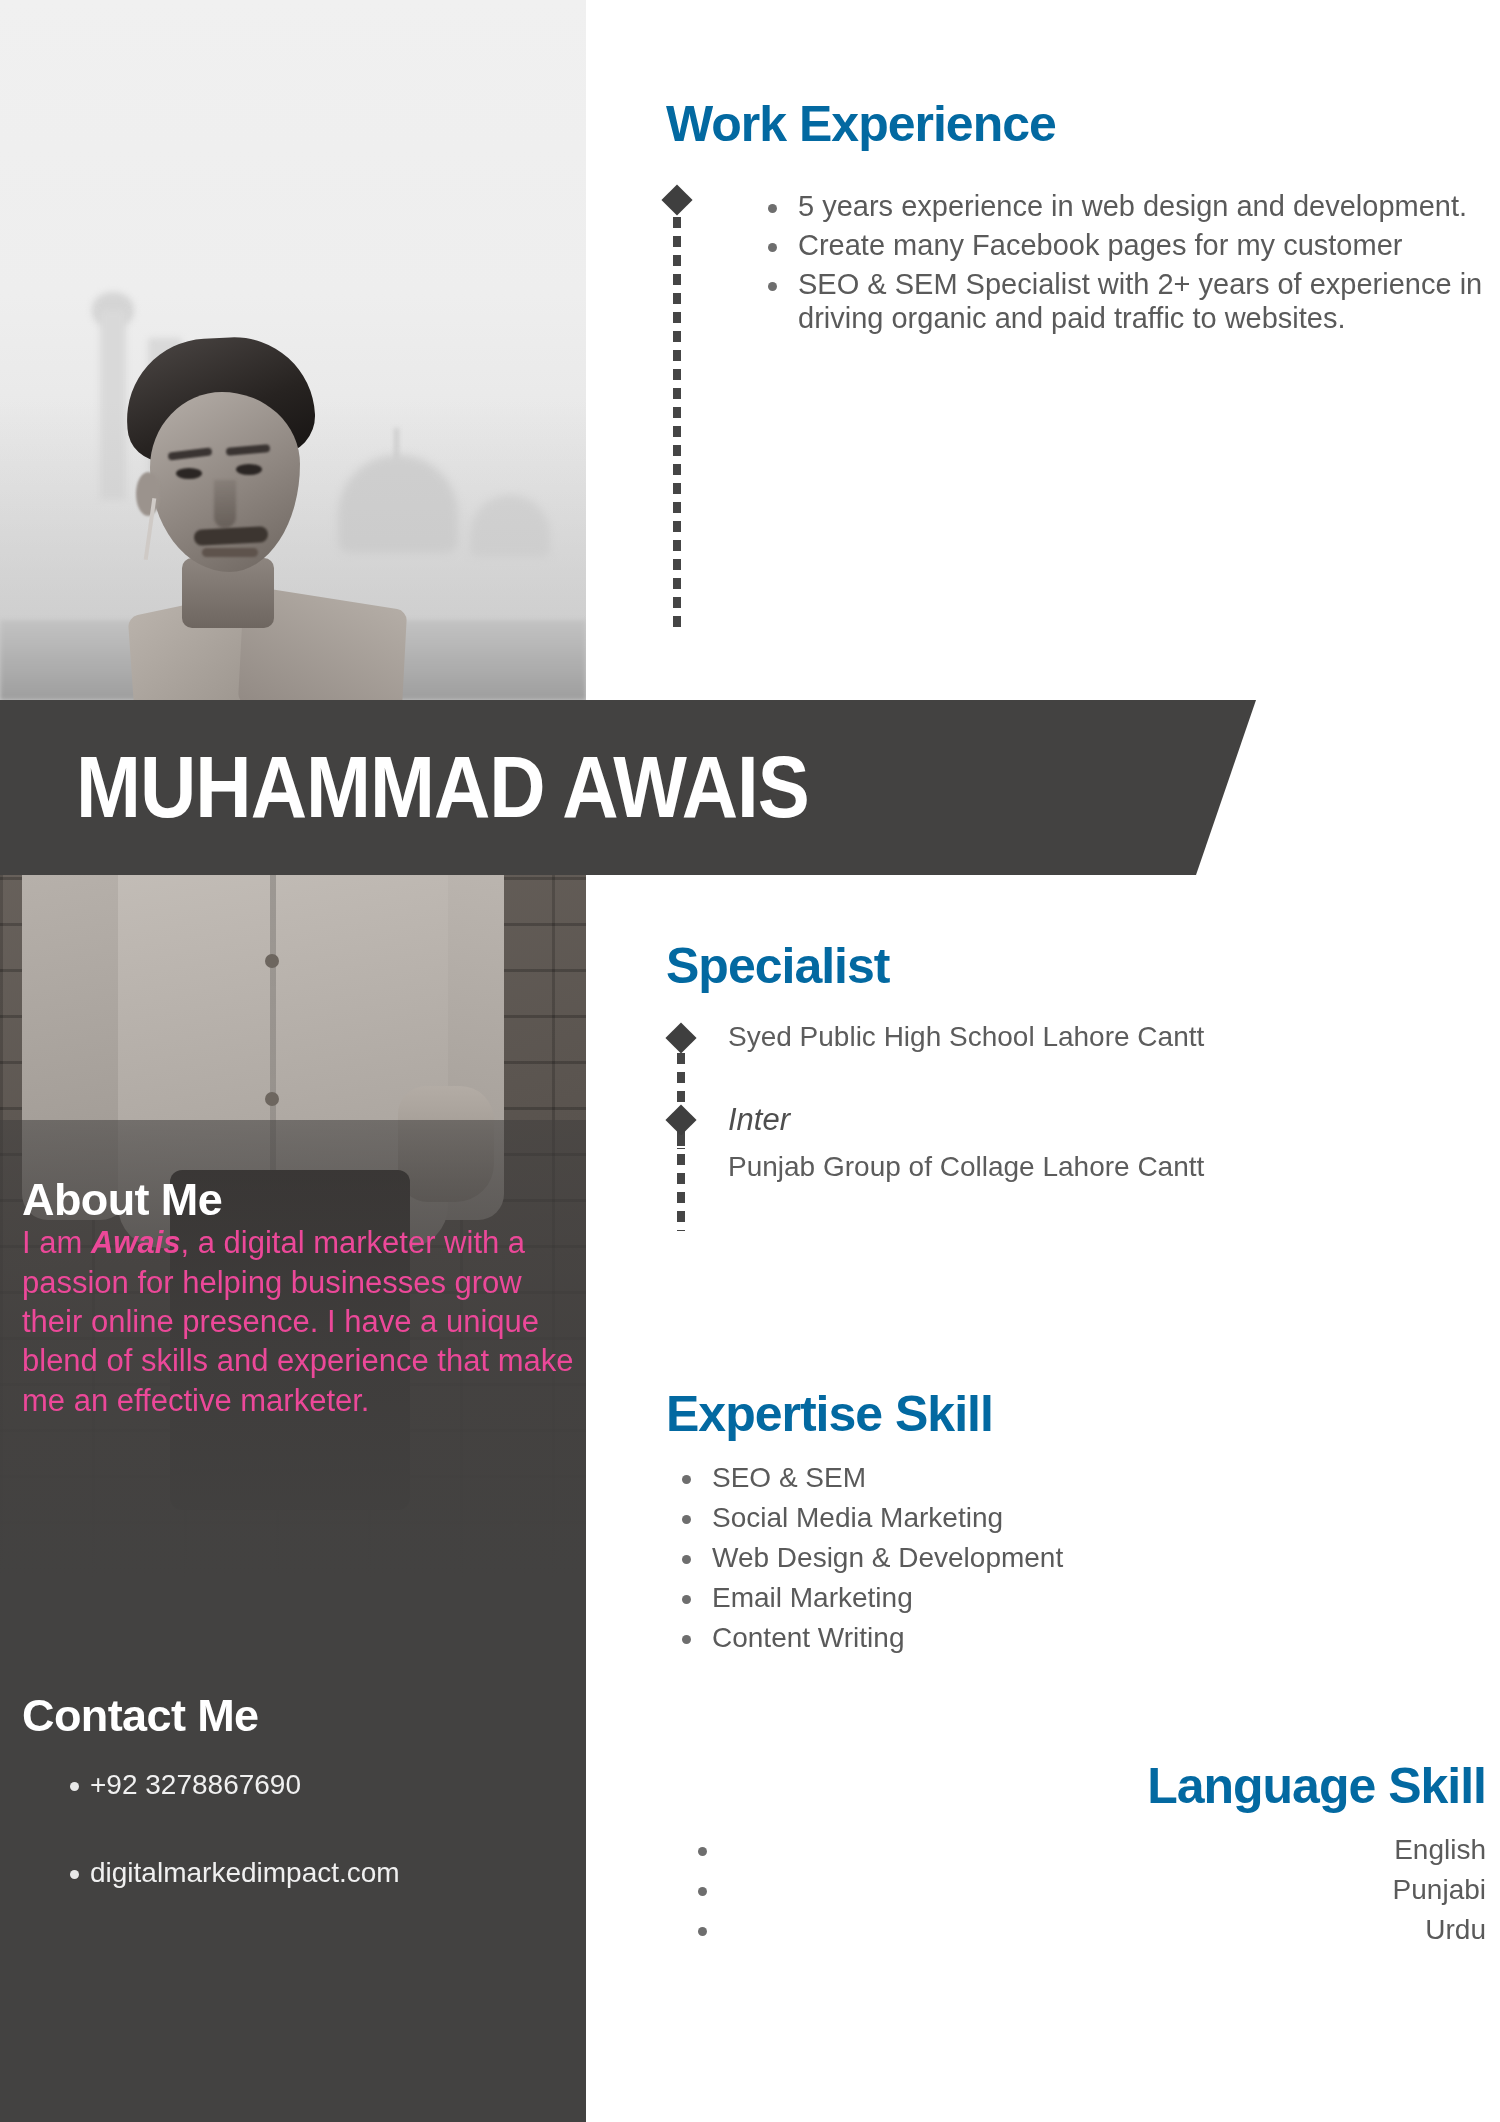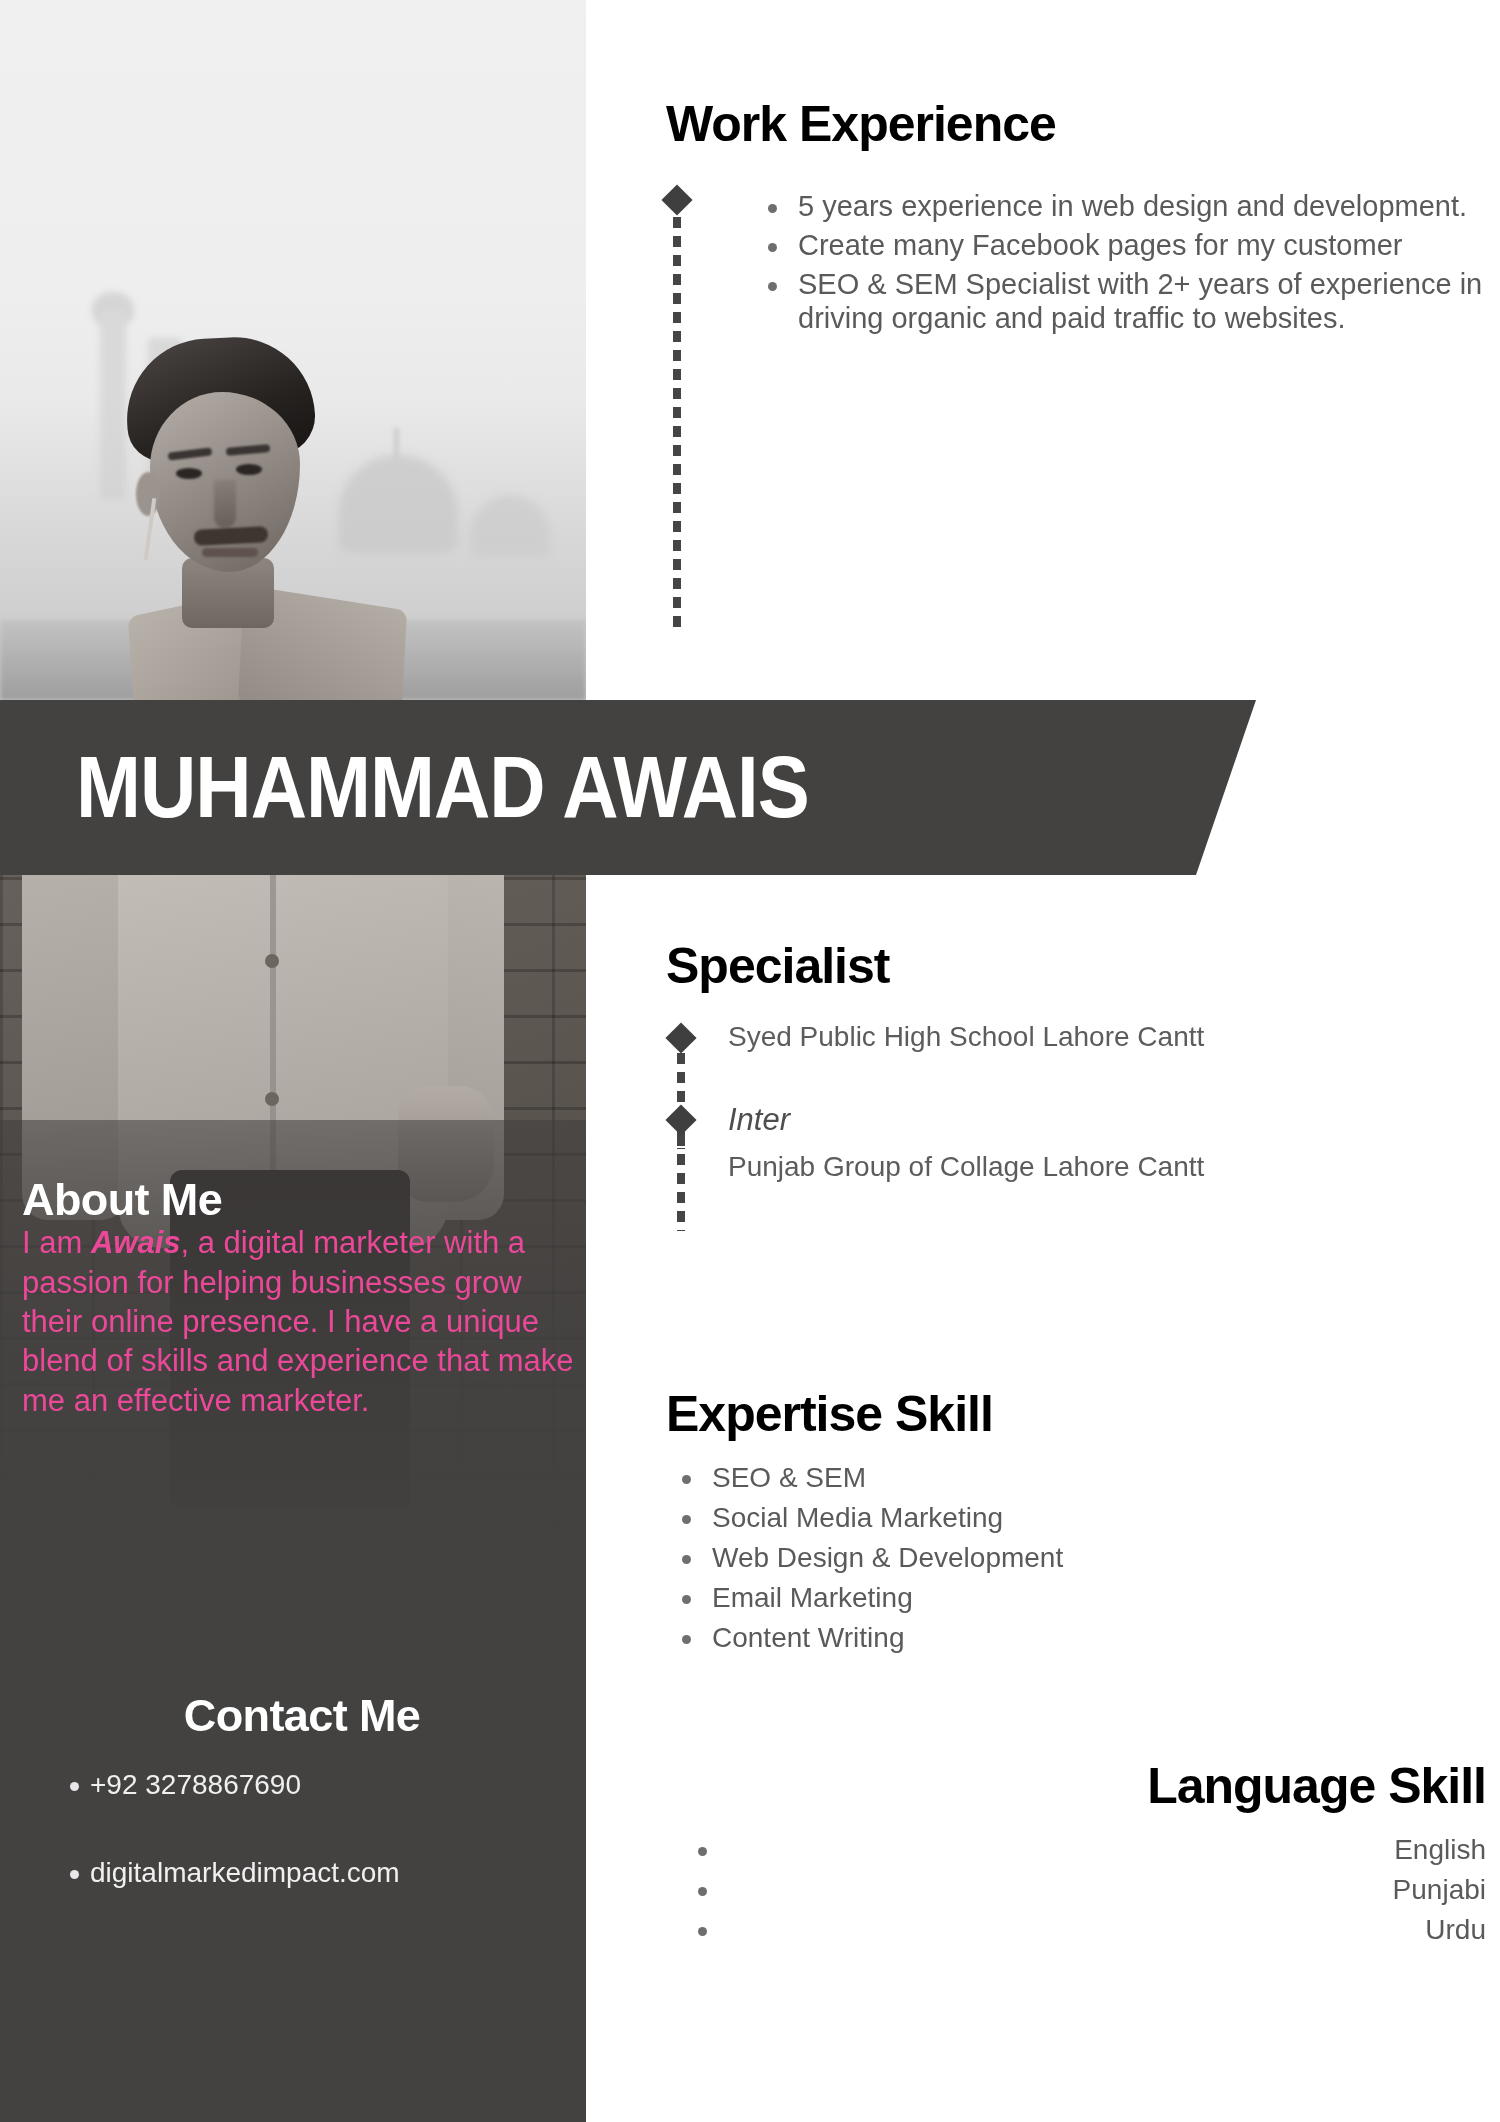--- a/index.html
+++ b/index.html
@@ -167,40 +167,40 @@
     font-size:31px; font-weight:300; line-height:1.27; color:#ec4899;
     max-width:556px;
   }
   .about p b{ font-weight:700; font-style:italic; }
 
   .contact{
     position:absolute; left:22px; top:1690px; width:560px; z-index:6; color:#ffffff;
   }
   .contact h2{
     font-size:45px; font-weight:700; letter-spacing:-.6px;
-    text-align:center; margin-bottom:26px;
+    text-align:left; margin-bottom:26px;
   }
   .contact ul{ list-style:none; }
   .contact li{
     position:relative; font-size:28px; font-weight:300; color:#f0f0f0;
     padding-left:68px; margin-bottom:54px; line-height:1.2;
   }
   .contact li:last-child{ margin-bottom:0; }
   .contact li::before{
     content:""; position:absolute; left:48px; top:14px;
     width:9px; height:9px; border-radius:50%; background:#e8e8e8;
   }
 
   
   .right{
     position:absolute; left:586px; top:0; width:914px; height:2122px;
     background:#ffffff; z-index:2;
   }
   .sec-title{
-    font-size:50px; font-weight:700; color:#000000; letter-spacing:-1px;
+    font-size:50px; font-weight:700; color:#0369a1; letter-spacing:-1px;
     line-height:1.05;
   }
 
   
   .work{ position:absolute; left:80px; top:98px; width:820px; }
   .work .sec-title{ margin-bottom:38px; }
   .tl{ position:absolute; left:0px; top:0px; }
   .tl-diamond{
     width:22px; height:22px; background:#3f3f3f; transform:rotate(45deg);
   }

